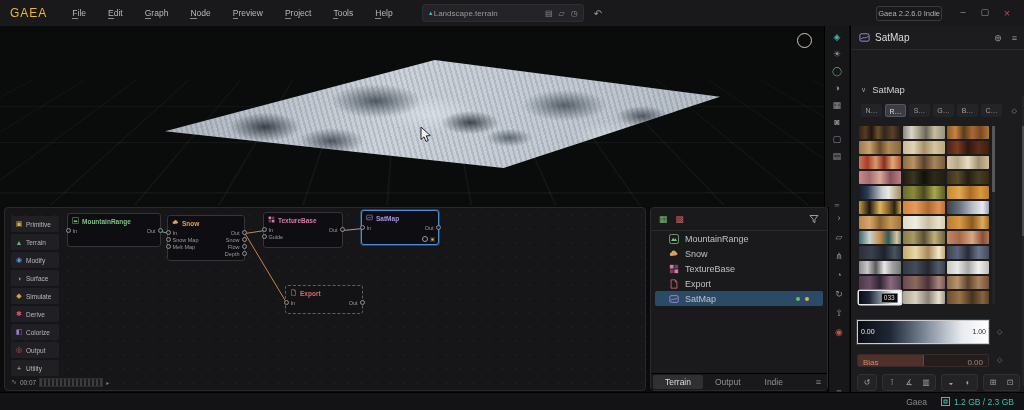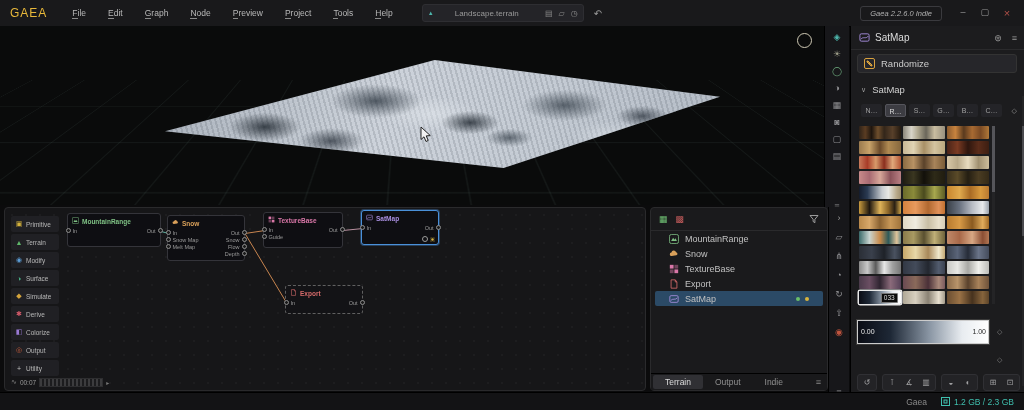--- a/index.html
+++ b/index.html
@@ -6,27 +6,27 @@
   body{width:1024px;height:410px;overflow:hidden;position:relative;background:#0b0b0c;
        font-family:"Liberation Sans",sans-serif;-webkit-font-smoothing:antialiased;color:#bbb;}
   .abs{position:absolute;}
   
   #topbar{left:0;top:0;width:1024px;height:26px;background:#19191b;border-bottom:1px solid #000;
           display:flex;align-items:center;}
   #logo{font-size:12px;font-weight:normal;color:#e8b83a;letter-spacing:1px;margin:0 14px 0 10px;}
   .menu-item{font-size:8.5px;color:#b8b8b8;padding:0 11px;cursor:default;}
   .menu-item .u{border-bottom:1px solid #8a8a8a;}
   #filebox{margin-left:18px;width:150px;height:16px;background:#242428;border:1px solid #2e2e32;
-           border-radius:3px;display:flex;align-items:center;padding:0 5px;gap:21px;}
+           border-radius:3px;display:flex;align-items:center;padding:0 5px;gap:0;}
   #filebox .fname{font-size:8px;color:#9a9a9a;flex:1;}
   #filebox .fb-ico{font-size:8px;color:#8a8a8a;}
   #file-type-icon{color:#4db6ac;font-size:6px;}
   #undo-icon{font-size:10px;color:#9a9a9a;margin-left:10px;}
   #tb-right{margin-left:auto;display:flex;align-items:center;gap:14px;padding-right:10px;}
-  #version-btn{font-size:7.5px;color:#b0b0b0;border:1px solid #3a3a3e;border-radius:3px;padding:2px 9px;font-style:italic;}
+  #version-btn{font-size:7.5px;color:#b0b0b0;border:1px solid #3a3a3e;border-radius:3px;padding:2px 1px;}
   .winctl{font-size:9px;color:#9a9a9a;width:14px;text-align:center;}
   .winctl.close{color:#b05048;font-size:11px;}
   
   #viewport{left:0;top:26px;width:824px;height:179px;background:#0a0b0b;overflow:hidden;}
   #floor{position:absolute;left:-15%;top:30%;width:130%;height:220%;
          background:repeating-linear-gradient(90deg,rgba(90,115,108,.13) 0 1px,transparent 1px 52px),
                     repeating-linear-gradient(0deg,rgba(90,115,108,.13) 0 1px,transparent 1px 44px);
          transform:perspective(300px) rotateX(56deg);transform-origin:50% 0;}
   #terrain{position:absolute;left:165px;top:34px;width:555px;height:108px;
     clip-path:polygon(0% 66%,48.6% 0%,100% 34%,61% 100%);
@@ -489,24 +489,20 @@
     <span id="rp-hicon"><svg width="11" height="11" viewBox="0 0 12 12">
           <rect x="1" y="2" width="10" height="8" rx="1.5" fill="none" stroke="#a98fe0"></rect>
           <path d="M2 8 C4 4.5,8 8,10 4.5" fill="none" stroke="#a98fe0"></path>
         </svg></span>
     <span id="rp-title">SatMap</span>
     <span id="rp-hicons">
       <span>⊛</span>
       <span>≡</span>
     </span>
   </div>
-  <div id="rp-random">
-    <span class="dice"></span>
-    <span>Randomize</span>
-  </div>
   <div id="rp-sect">
     <span class="chev">∨</span>
     <span class="sl">SatMap</span>
   </div>
   <div id="rp-libtabs">
       <span class="libtab">N…</span>
       <span class="libtab active">R…</span>
       <span class="libtab">S…</span>
       <span class="libtab">G…</span>
       <span class="libtab">B…</span>
@@ -557,20 +553,25 @@
       <div id="sw-thumb"></div>
     </div>
   <div id="rp-scroll">
       <div id="rp-thumb"></div>
     </div>
   <div id="rp-preview" style="background: linear-gradient(90deg, rgb(10, 12, 20), rgb(30, 40, 54) 25%, rgb(138, 150, 164) 55%, rgb(232, 236, 240) 80%, rgb(255, 255, 255));">
     <span class="minv">0.00</span>
     <span class="maxv">1.00</span>
   </div>
   <span class="rp-diamond" style="top:302px;">◇</span>
+  <div id="rp-bias">
+    <div class="fill"></div>
+    <span class="bl">Bias</span>
+    <span class="bv">0.00</span>
+  </div>
   <span class="rp-diamond" style="top:330px;">◇</span>
   <div id="rp-toolbar">
       <div class="pt-group">
         <span class="pt-btn">↺</span>
       </div>
       <div class="pt-group">
         <span class="pt-btn">⊺</span>
         <span class="pt-btn">∡</span>
         <span class="pt-btn">▥</span>
       </div>

